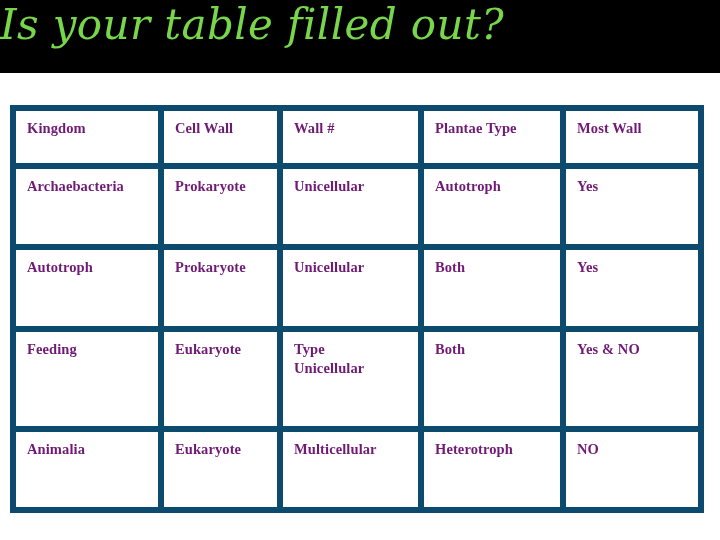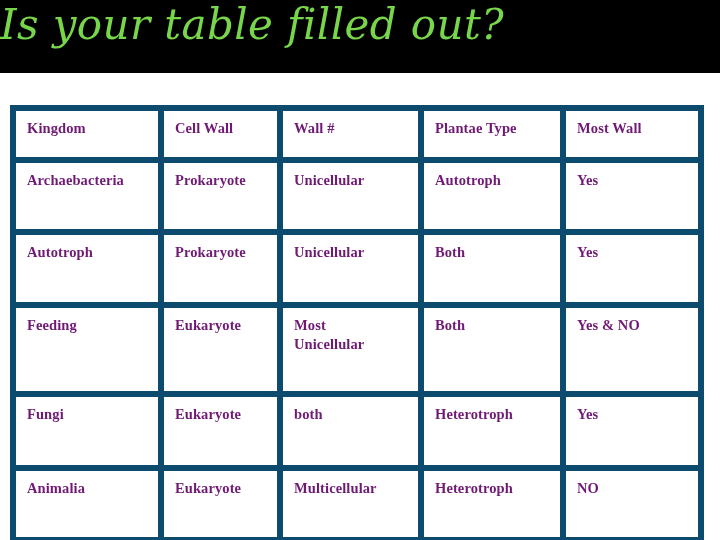--- a/index.html
+++ b/index.html
@@ -128,32 +128,25 @@
         <td>Autotroph</td>
         <td>Prokaryote</td>
         <td>Unicellular</td>
         <td>Both</td>
         <td>Yes</td>
       </tr>
 
       <tr class="r-2">
         <td>Feeding</td>
         <td>Eukaryote</td>
-        <td class="wrapcell"><span>Most</span> <span>Unicellular</span></td>
+        <td class="wrapcell"><span>Type</span> <span>Unicellular</span></td>
         <td>Both</td>
         <td>Yes &amp; NO</td>
       </tr>
 
-      <tr class="r-3">
-        <td>Fungi</td>
-        <td>Eukaryote</td>
-        <td>both</td>
-        <td>Heterotroph</td>
-        <td>Yes</td>
-      </tr>
 
 
       <tr class="r-5">
         <td>Animalia</td>
         <td>Eukaryote</td>
         <td>Multicellular</td>
         <td>Heterotroph</td>
         <td>NO</td>
       </tr>
     </tbody>

